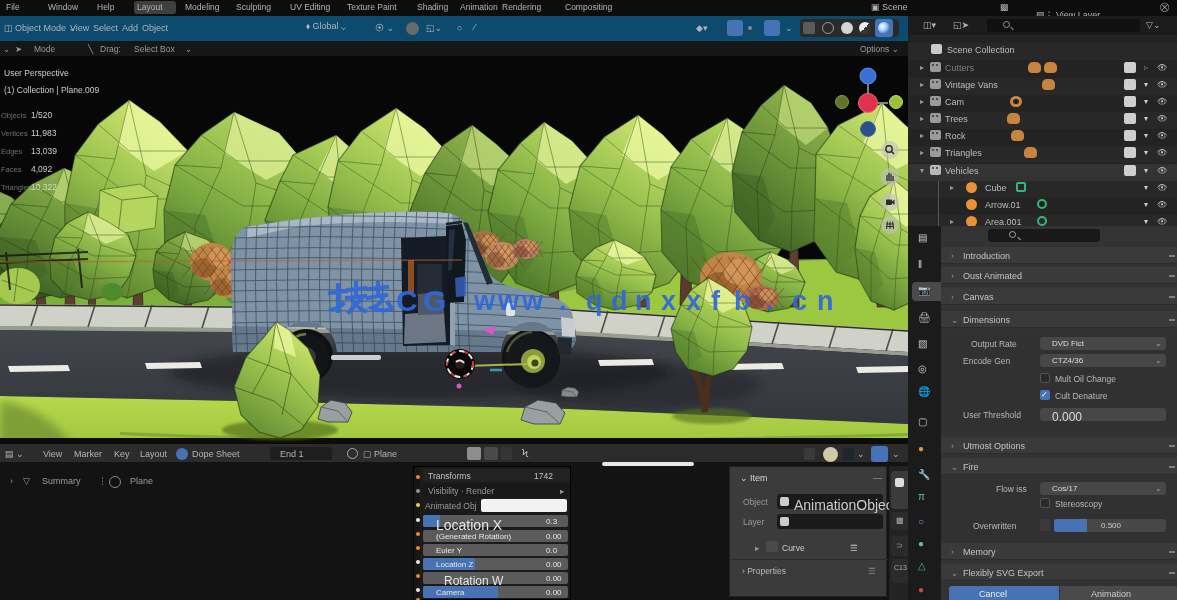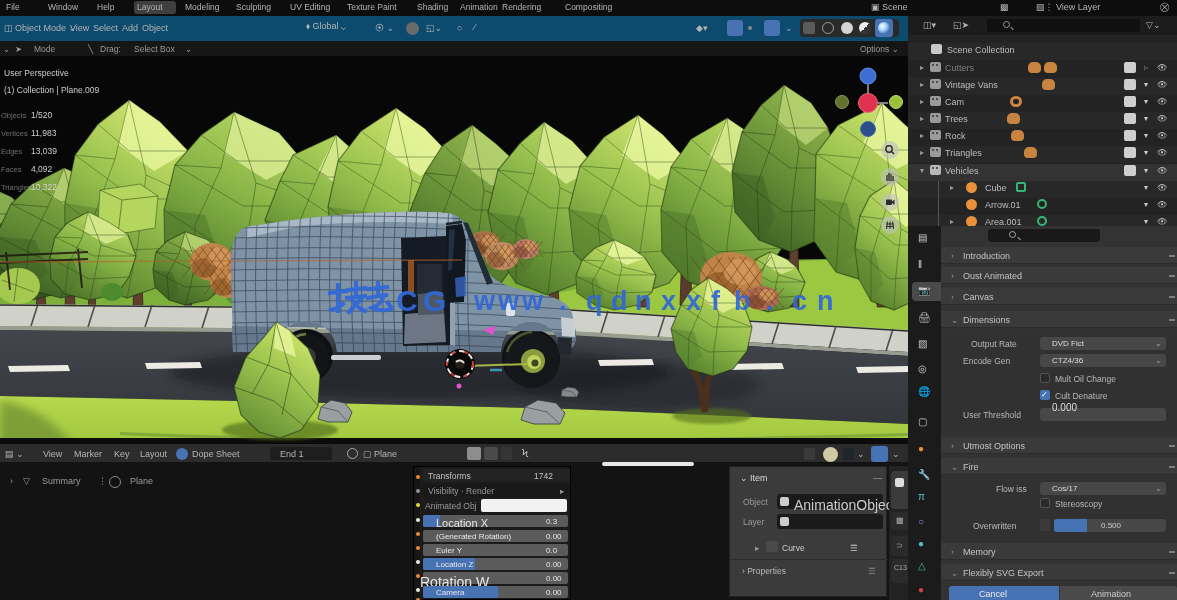--- a/index.html
+++ b/index.html
@@ -10,21 +10,21 @@
       <div class="abs tx" style="left:185px;top:2px;font-size:8.5px">Modeling</div>
       <div class="abs tx" style="left:236px;top:2px;font-size:8.5px">Sculpting</div>
       <div class="abs tx" style="left:290px;top:2px;font-size:8.5px">UV Editing</div>
       <div class="abs tx" style="left:347px;top:2px;font-size:8.5px">Texture Paint</div>
       <div class="abs tx" style="left:417px;top:2px;font-size:8.5px">Shading</div>
       <div class="abs tx" style="left:460px;top:2px;font-size:8.5px">Animation</div>
       <div class="abs tx" style="left:502px;top:2px;font-size:8.5px">Rendering</div>
       <div class="abs tx" style="left:565px;top:2px;font-size:8.5px">Compositing</div>
       <div class="abs tx" style="left:871px;top:2px">▣ Scene</div>
       <div class="abs tx" style="left:1000px;top:2px">▩</div>
-      <div class="abs tx" style="left:1036px;top:2px">▧⋮ View Layer</div>
+      <div class="abs tx" style="left:1036px;top:10px">▧⋮ View Layer</div>
       <div class="abs tx" style="left:1160px;top:2px">⛒</div>
     </div>
     <div class="abs" style="left:0;top:16px;width:908px;height:25px;background:#0c4a6e">
       <div class="abs tx" style="left:4px;top:7px">◫ Object Mode ⌄</div>
       <div class="abs tx" style="left:70px;top:7px">View</div>
       <div class="abs tx" style="left:93px;top:7px">Select</div>
       <div class="abs tx" style="left:122px;top:7px">Add</div>
       <div class="abs tx" style="left:142px;top:7px">Object</div>
       <div class="abs tx" style="left:306px;top:5px">⬧ Global ⌄</div>
       <div class="abs tx" style="left:375px;top:7px">⦿ ⌄</div>
@@ -836,34 +836,34 @@
       <div class="abs" style="left:9px;top:2px;width:147px;height:13px;background:#232323"></div>
       <div class="abs tx2" style="left:14px;top:4px;color:#c0c0c0">Transforms</div>
       <div class="abs tx2" style="left:120px;top:4px;color:#c0c0c0">1742</div>
       <div class="abs" style="left:9px;top:17px;width:147px;height:13px;background:#191919"></div>
       <div class="abs tx2" style="left:14px;top:19px">Visibility · Render</div>
       <div class="abs tx2" style="left:146px;top:19px">▸</div>
       <div class="abs tx2" style="left:11px;top:34px">Animated Obj</div>
       <div class="abs" style="left:67px;top:32px;width:86px;height:13px;background:#f2f2f2;border-radius:2px"></div>
       <div class="abs" style="left:9px;top:48px;width:145px;height:12px;background:#5b5b5b;border-radius:2px"></div>
       <div class="abs" style="left:9px;top:48px;width:17px;height:12px;background:#4772b3;border-radius:2px 0 0 2px"></div>
-      <div class="abs" style="left:22px;top:50px;font-size:11px;color:#e8e8e8;white-space:nowrap;filter:blur(0.3px)">Location X</div>
+      <div class="abs" style="left:22px;top:50px;font-size:14px;color:#e8e8e8;white-space:nowrap;filter:blur(0.3px)">Location X</div>
       <div class="abs" style="left:132px;top:50px;font-size:8px;color:#e8e8e8;filter:blur(0.3px)">0.3</div>
       <div class="abs" style="left:9px;top:63px;width:145px;height:12px;background:#5b5b5b;border-radius:2px"></div>
       <div class="abs" style="left:22px;top:65px;font-size:8px;color:#e8e8e8;white-space:nowrap;filter:blur(0.3px)">(Generated Rotation)</div>
       <div class="abs" style="left:132px;top:65px;font-size:8px;color:#e8e8e8;filter:blur(0.3px)">0.00</div>
       <div class="abs" style="left:9px;top:77px;width:145px;height:12px;background:#5b5b5b;border-radius:2px"></div>
       <div class="abs" style="left:22px;top:79px;font-size:8px;color:#e8e8e8;white-space:nowrap;filter:blur(0.3px)">Euler Y</div>
       <div class="abs" style="left:132px;top:79px;font-size:8px;color:#e8e8e8;filter:blur(0.3px)">0.0</div>
       <div class="abs" style="left:9px;top:91px;width:145px;height:12px;background:#5b5b5b;border-radius:2px"></div>
       <div class="abs" style="left:9px;top:91px;width:52px;height:12px;background:#4772b3;border-radius:2px 0 0 2px"></div>
       <div class="abs" style="left:22px;top:93px;font-size:8px;color:#e8e8e8;white-space:nowrap;filter:blur(0.3px)">Location Z</div>
       <div class="abs" style="left:132px;top:93px;font-size:8px;color:#e8e8e8;filter:blur(0.3px)">0.00</div>
       <div class="abs" style="left:9px;top:105px;width:145px;height:12px;background:#5b5b5b;border-radius:2px"></div>
-      <div class="abs" style="left:6px;top:107px;font-size:14px;color:#e8e8e8;white-space:nowrap;filter:blur(0.3px)">Rotation W</div>
+      <div class="abs" style="left:30px;top:107px;font-size:12px;color:#e8e8e8;white-space:nowrap;filter:blur(0.3px)">Rotation W</div>
       <div class="abs" style="left:132px;top:107px;font-size:8px;color:#e8e8e8;filter:blur(0.3px)">0.00</div>
       <div class="abs" style="left:9px;top:119px;width:145px;height:12px;background:#5b5b5b;border-radius:2px"></div>
       <div class="abs" style="left:9px;top:119px;width:75px;height:12px;background:#4772b3;border-radius:2px 0 0 2px"></div>
       <div class="abs" style="left:22px;top:121px;font-size:8px;color:#e8e8e8;white-space:nowrap;filter:blur(0.3px)">Camera</div>
       <div class="abs" style="left:132px;top:121px;font-size:8px;color:#e8e8e8;filter:blur(0.3px)">0.00</div>
     </div>
     <div class="abs" style="left:729px;top:466px;width:158px;height:131px;background:#3b3b3b;border:1px solid #222">
       <div class="abs tx" style="left:10px;top:6px;color:#d8d8d8">⌄ Item</div>
       <div class="abs tx" style="left:143px;top:6px;color:#999">—</div>
       <div class="abs tx2" style="left:13px;top:30px">Object</div>
@@ -1040,21 +1040,21 @@
       <div class="abs" style="left:99px;top:128px;width:126px;height:13px;background:#474747;border-radius:3px"></div>
       <div class="abs" style="left:111px;top:130px;font-size:8px;color:#ddd;filter:blur(0.3px)">CTZ4/36</div>
       <div class="abs" style="left:214px;top:130px;font-size:8px;color:#aaa">⌄</div>
       <div class="abs" style="left:99px;top:147px;width:10px;height:10px;background:#2a2a2a;border:1px solid #555;border-radius:2px"></div>
       <div class="abs" style="left:114px;top:148px;font-size:8.5px;color:#b8b8b8;white-space:nowrap;filter:blur(0.3px);text-align:right">Mult Oil Change</div>
       <div class="abs" style="left:99px;top:164px;width:10px;height:10px;background:#4772b3;border-radius:2px"></div>
       <div class="abs" style="left:100px;top:164px;font-size:8px;color:#fff">✓</div>
       <div class="abs" style="left:114px;top:165px;font-size:8.5px;color:#b8b8b8;white-space:nowrap;filter:blur(0.3px);text-align:right">Cult Denature</div>
       <div class="abs" style="left:22px;top:184px;font-size:8.5px;color:#b8b8b8;white-space:nowrap;filter:blur(0.3px);text-align:right">User Threshold</div>
       <div class="abs" style="left:99px;top:182px;width:126px;height:13px;background:#474747;border-radius:3px"></div>
-      <div class="abs" style="left:111px;top:176px;font-size:10px;color:#ddd;filter:blur(0.3px)">0.000</div>
+      <div class="abs" style="left:111px;top:184px;font-size:12px;color:#ddd;filter:blur(0.3px)">0.000</div>
       <div class="abs" style="left:0px;top:211px;width:236px;height:17px;background:#3a3a3a;border-bottom:1px solid #2c2c2c"></div>
       <div class="abs" style="left:10px;top:215px;font-size:8.5px;color:#9a9a9a">›</div>
       <div class="abs" style="left:22px;top:215px;font-size:9px;color:#c4c4c4;white-space:nowrap;filter:blur(0.3px)">Utmost Options</div>
       <div class="abs" style="left:228px;top:219px;width:6px;height:1.5px;background:#7e7e7e"></div>
       <div class="abs" style="left:0px;top:232px;width:236px;height:17px;background:#3a3a3a;border-bottom:1px solid #2c2c2c"></div>
       <div class="abs" style="left:10px;top:236px;font-size:8.5px;color:#9a9a9a">⌄</div>
       <div class="abs" style="left:22px;top:236px;font-size:9px;color:#c4c4c4;white-space:nowrap;filter:blur(0.3px)">Fire</div>
       <div class="abs" style="left:228px;top:240px;width:6px;height:1.5px;background:#7e7e7e"></div>
       <div class="abs" style="left:0px;top:250px;width:236px;height:68px;background:#313131"></div>
       <div class="abs" style="left:55px;top:258px;font-size:8.5px;color:#b8b8b8;white-space:nowrap;filter:blur(0.3px);text-align:right">Flow iss</div>

